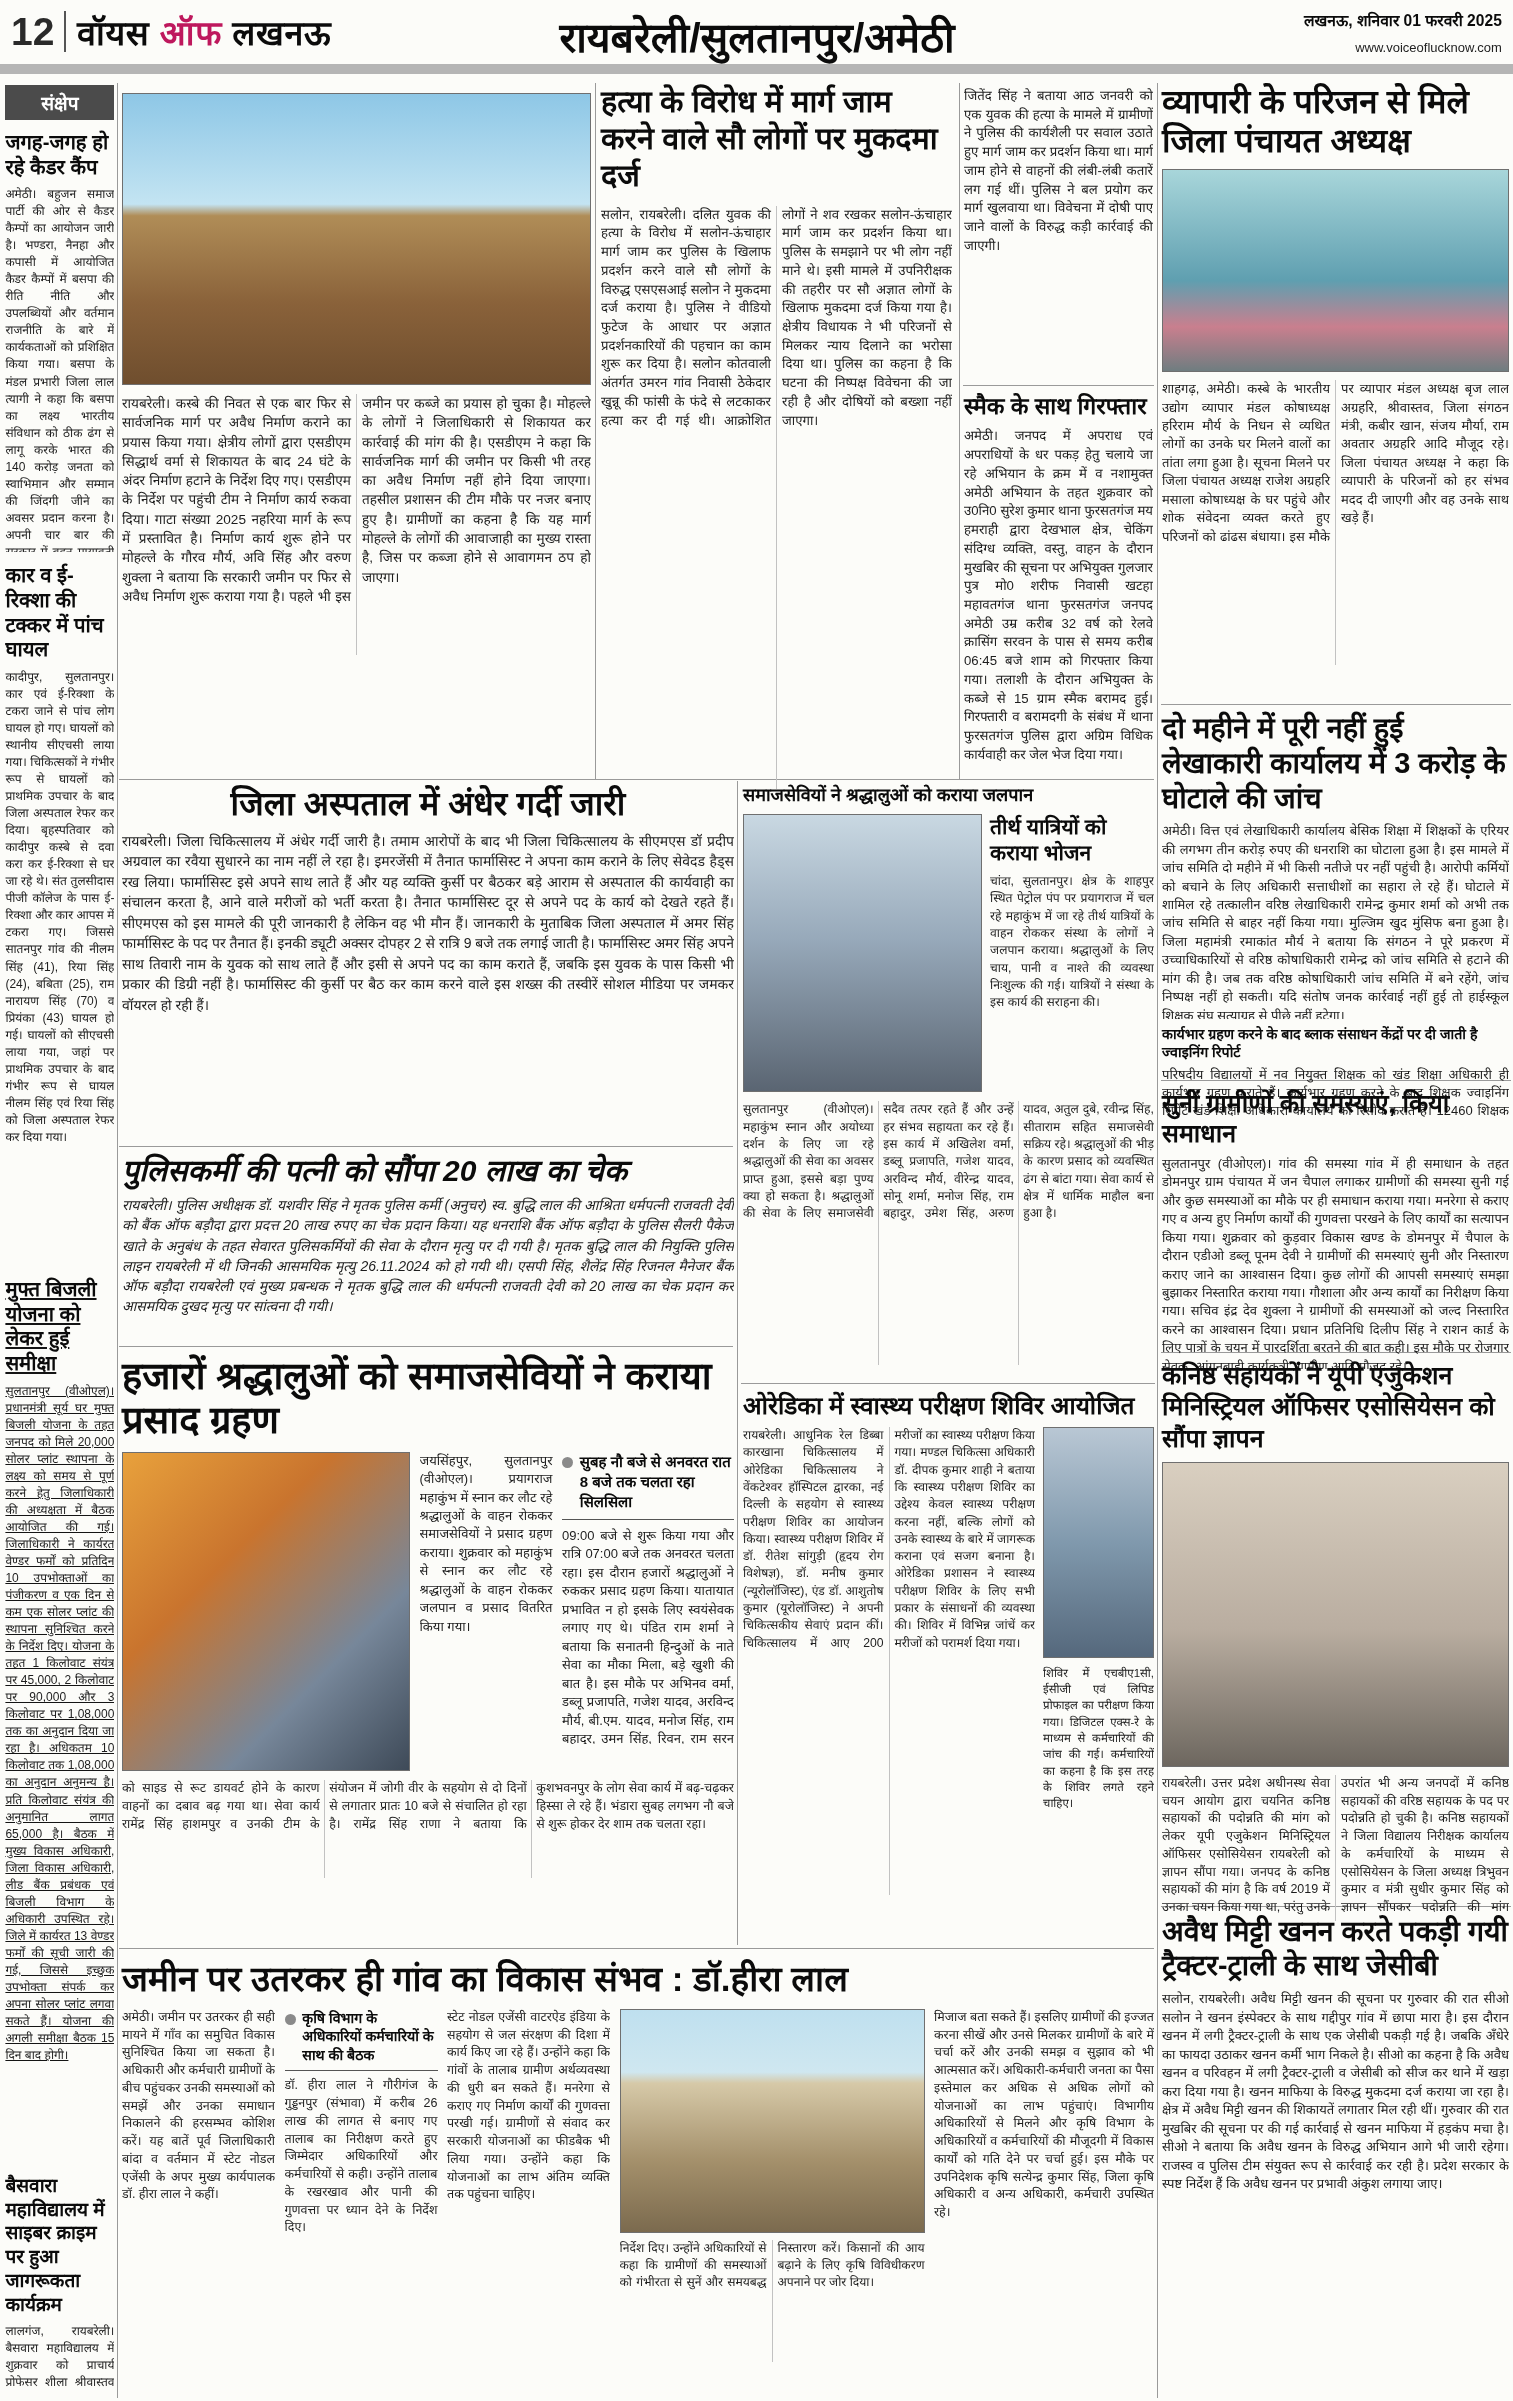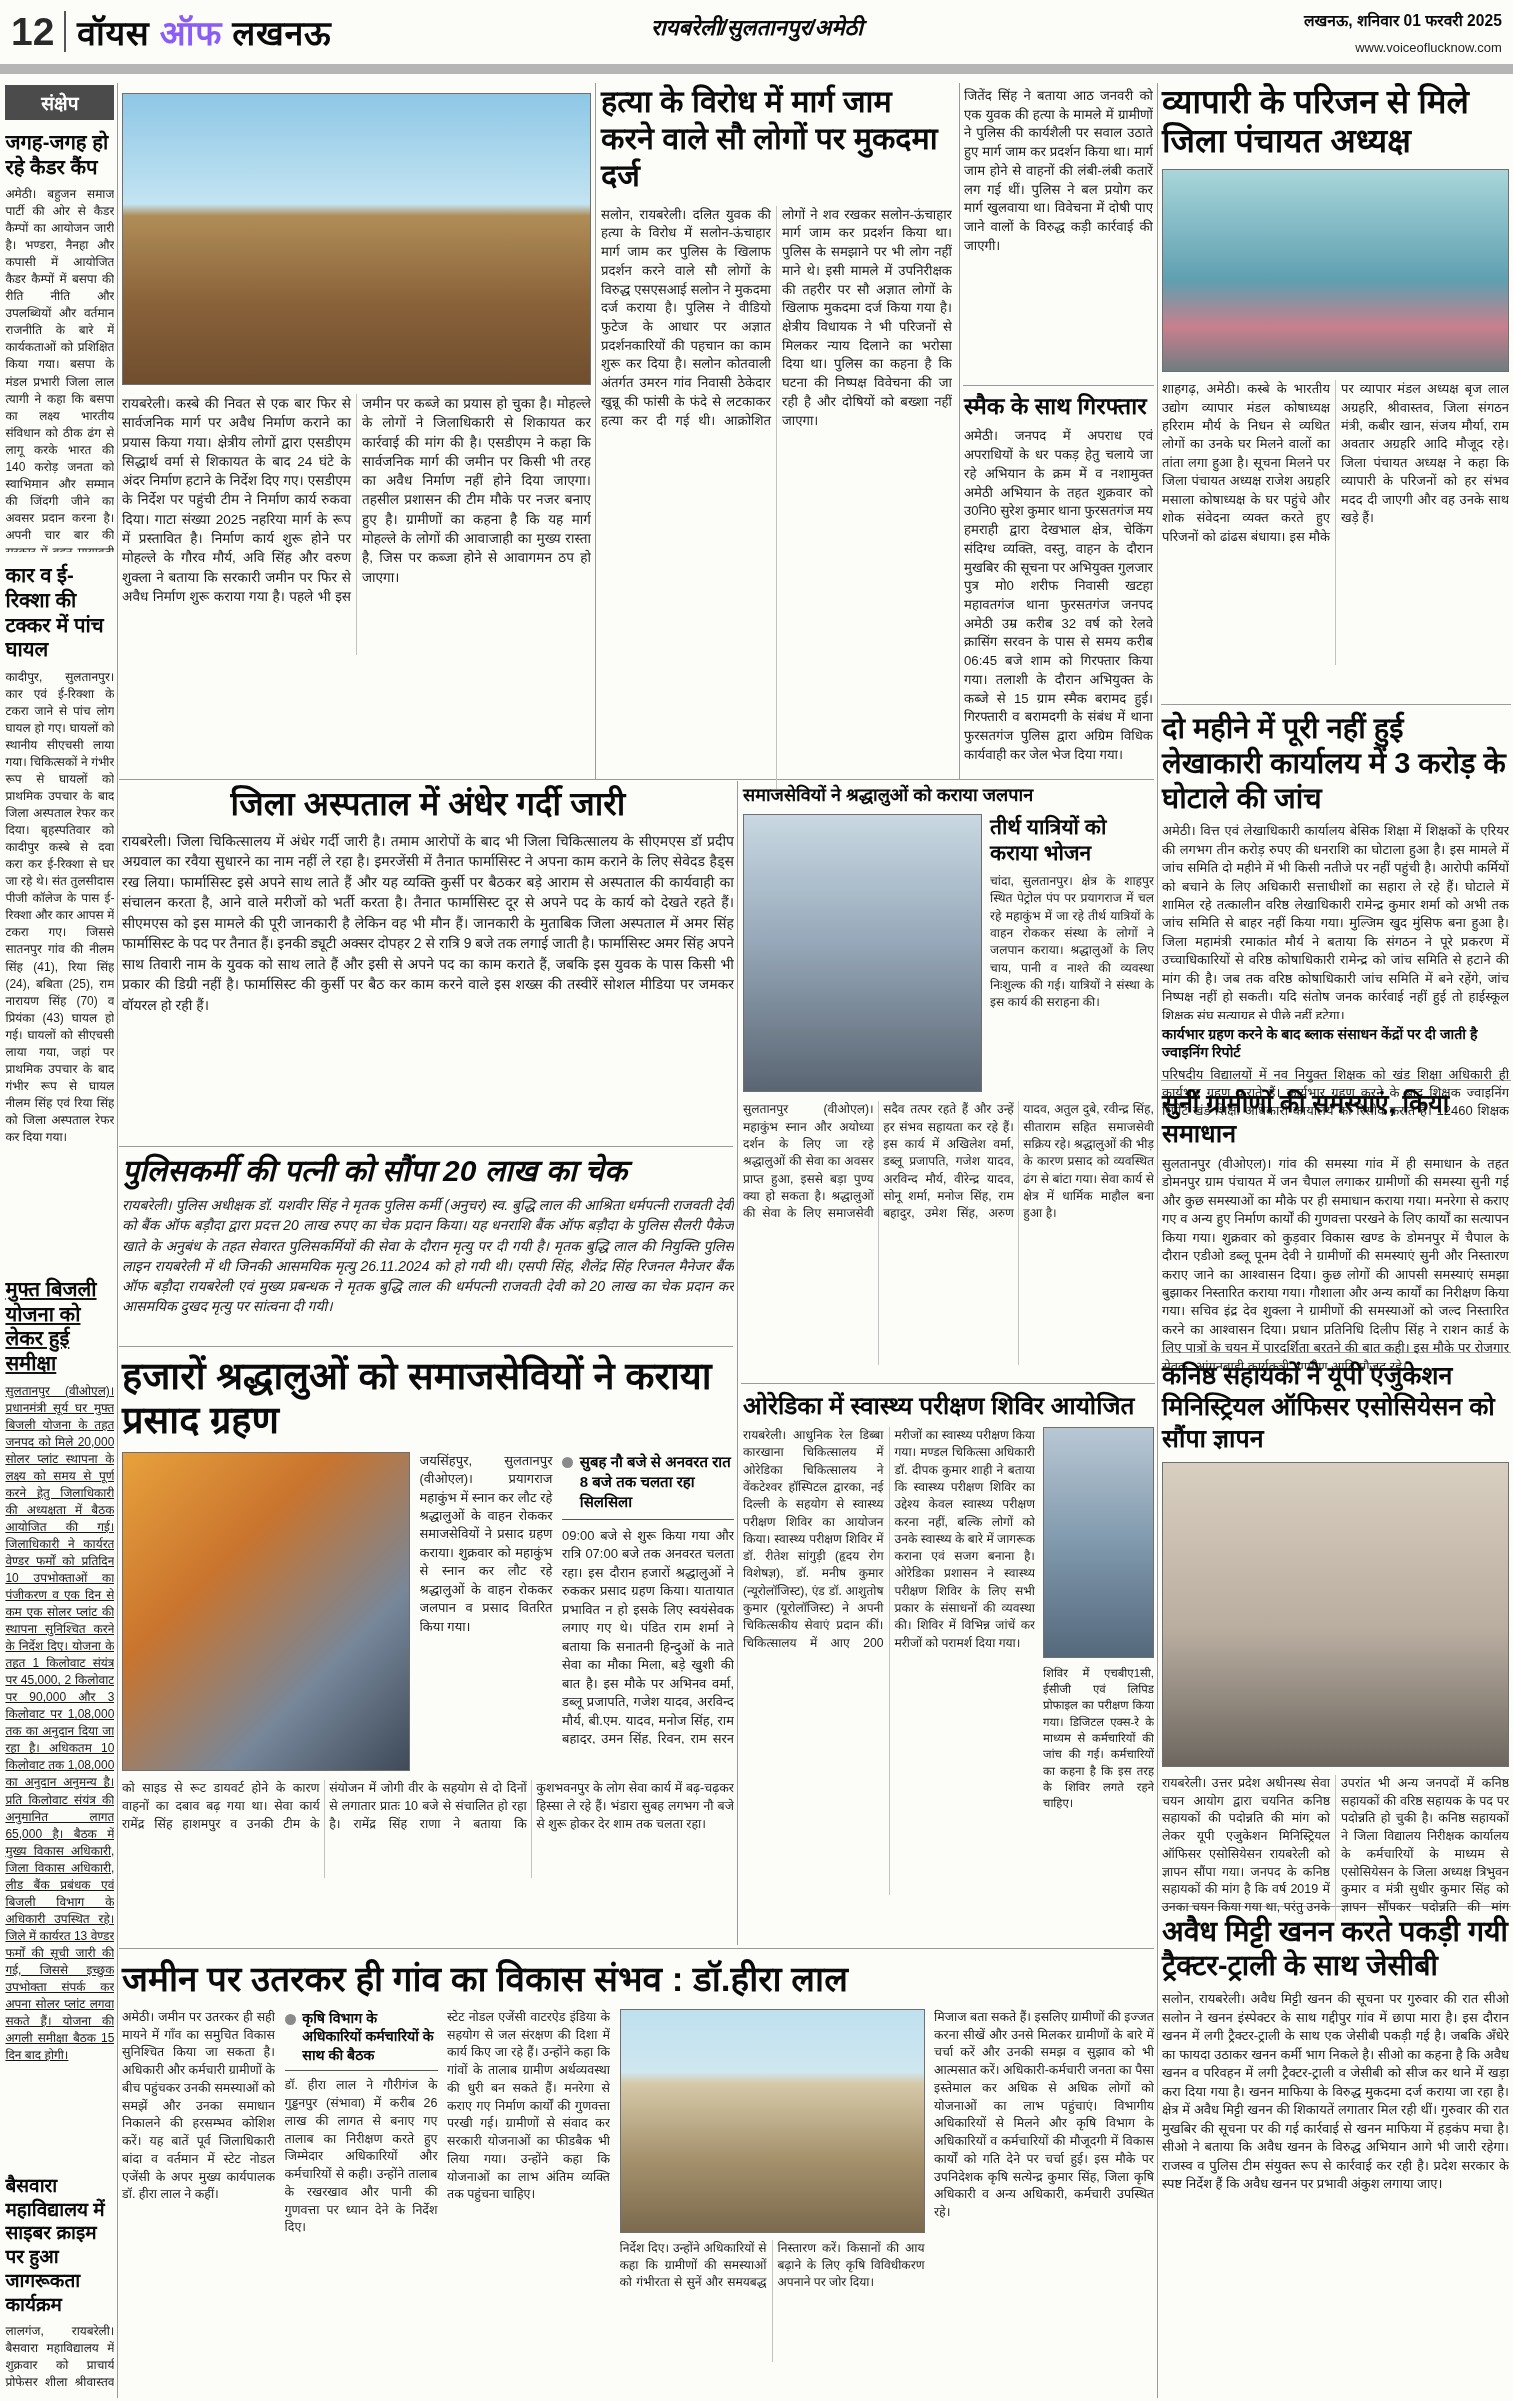--- a/index.html
+++ b/index.html
@@ -19,36 +19,36 @@
   .ph { border:0.7px solid #6f6f6f; width:100%; }
   .phA { background:linear-gradient(180deg,#8ec7e6 0%,#c3e4f2 38%,#b08d57 42%,#8a623a 72%,#6f4e2e 100%); }
   .phD { background:linear-gradient(180deg,#a8d6da 0%,#5f9fb0 55%,#c97f8e 78%,#6f7d80 100%); }
   .phK { background:linear-gradient(180deg,#c9d8e2 0%,#97a9ba 45%,#5a6572 100%); }
   .phL { background:linear-gradient(135deg,#e8a13c 0%,#c9742e 35%,#77879a 70%,#3e4a58 100%); }
   .phG { background:linear-gradient(180deg,#d9cfc0 0%,#b9ada0 55%,#6d675f 100%); }
   .phN { background:linear-gradient(180deg,#bfe0ef 0%,#cfe7f0 28%,#d6c9a8 33%,#a4906b 68%,#7b6a4e 100%); }
   .phM { background:linear-gradient(180deg,#b9c7d4 0%,#8099ad 50%,#55687c 100%); }
   .subhead-bullet { display:flex; gap:6.8px; align-items:flex-start; }
   .dot { width:11px; height:11px; border-radius:50%; background:#8a8a8a; margin-top:5.4px; flex:0 0 11px; }
-  .mh-of { color:#8b5cf6; }
+  .mh-of { color:#be185d; }
 </style>
 </head>
 <body>
 
 <div id="page">
 
   <div class="abs" style="left:0;top:0;width:1514px;height:64px;">
     <div class="abs hl" style="left:11px;top:9.5px;font-size:39px;color:#2a2a2a;">12</div>
     <div class="abs" style="left:64px;top:11px;width:2px;height:41px;background:#555;"></div>
     <div class="abs hl" id="masthead-name" style="left:77px;top:13.6px;font-size:34px;letter-spacing:0.7px;">
       <span>वॉयस</span>
       <span class="mh-of">ऑफ</span>
       <span>लखनऊ</span>
     </div>
-    <div class="abs hl" style="left:50%;top:15px;transform:translateX(-50%);font-size:22px;font-style:italic;">रायबरेली/सुलतानपुर/अमेठी</div>
+    <div class="abs hl" style="left:50%;top:15px;transform:translateX(-50%);font-size:41px;">रायबरेली/सुलतानपुर/अमेठी</div>
     <div class="abs" style="right:12.2px;top:12.2px;text-align:right;">
       <div class="hl" style="font-size:15.6px;">लखनऊ, शनिवार 01 फरवरी 2025</div>
       <div style="font-size:13px;margin-top:9.5px;color:#222;">www.voiceoflucknow.com</div>
     </div>
   </div>
   <div class="abs" style="left:0;top:64px;width:1514px;height:10.2px;background:#b5b5b5;"></div>
 
   <div class="vr" style="left:117px;top:83px;height:2315px;"></div>
   <div class="vr" style="left:595px;top:83px;height:696px;"></div>
   <div class="vr" style="left:959px;top:83px;height:696px;"></div>

